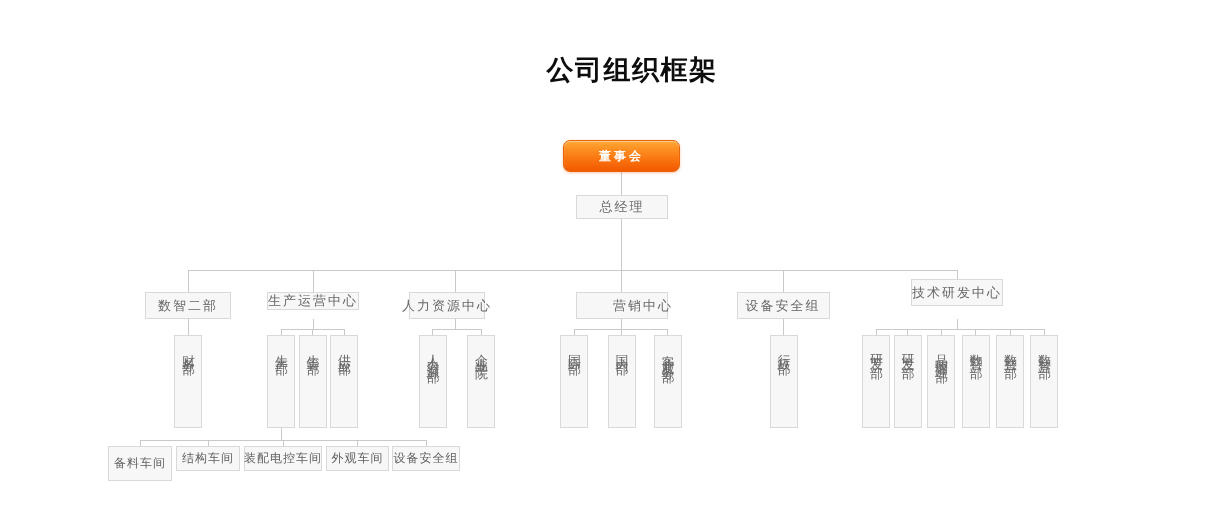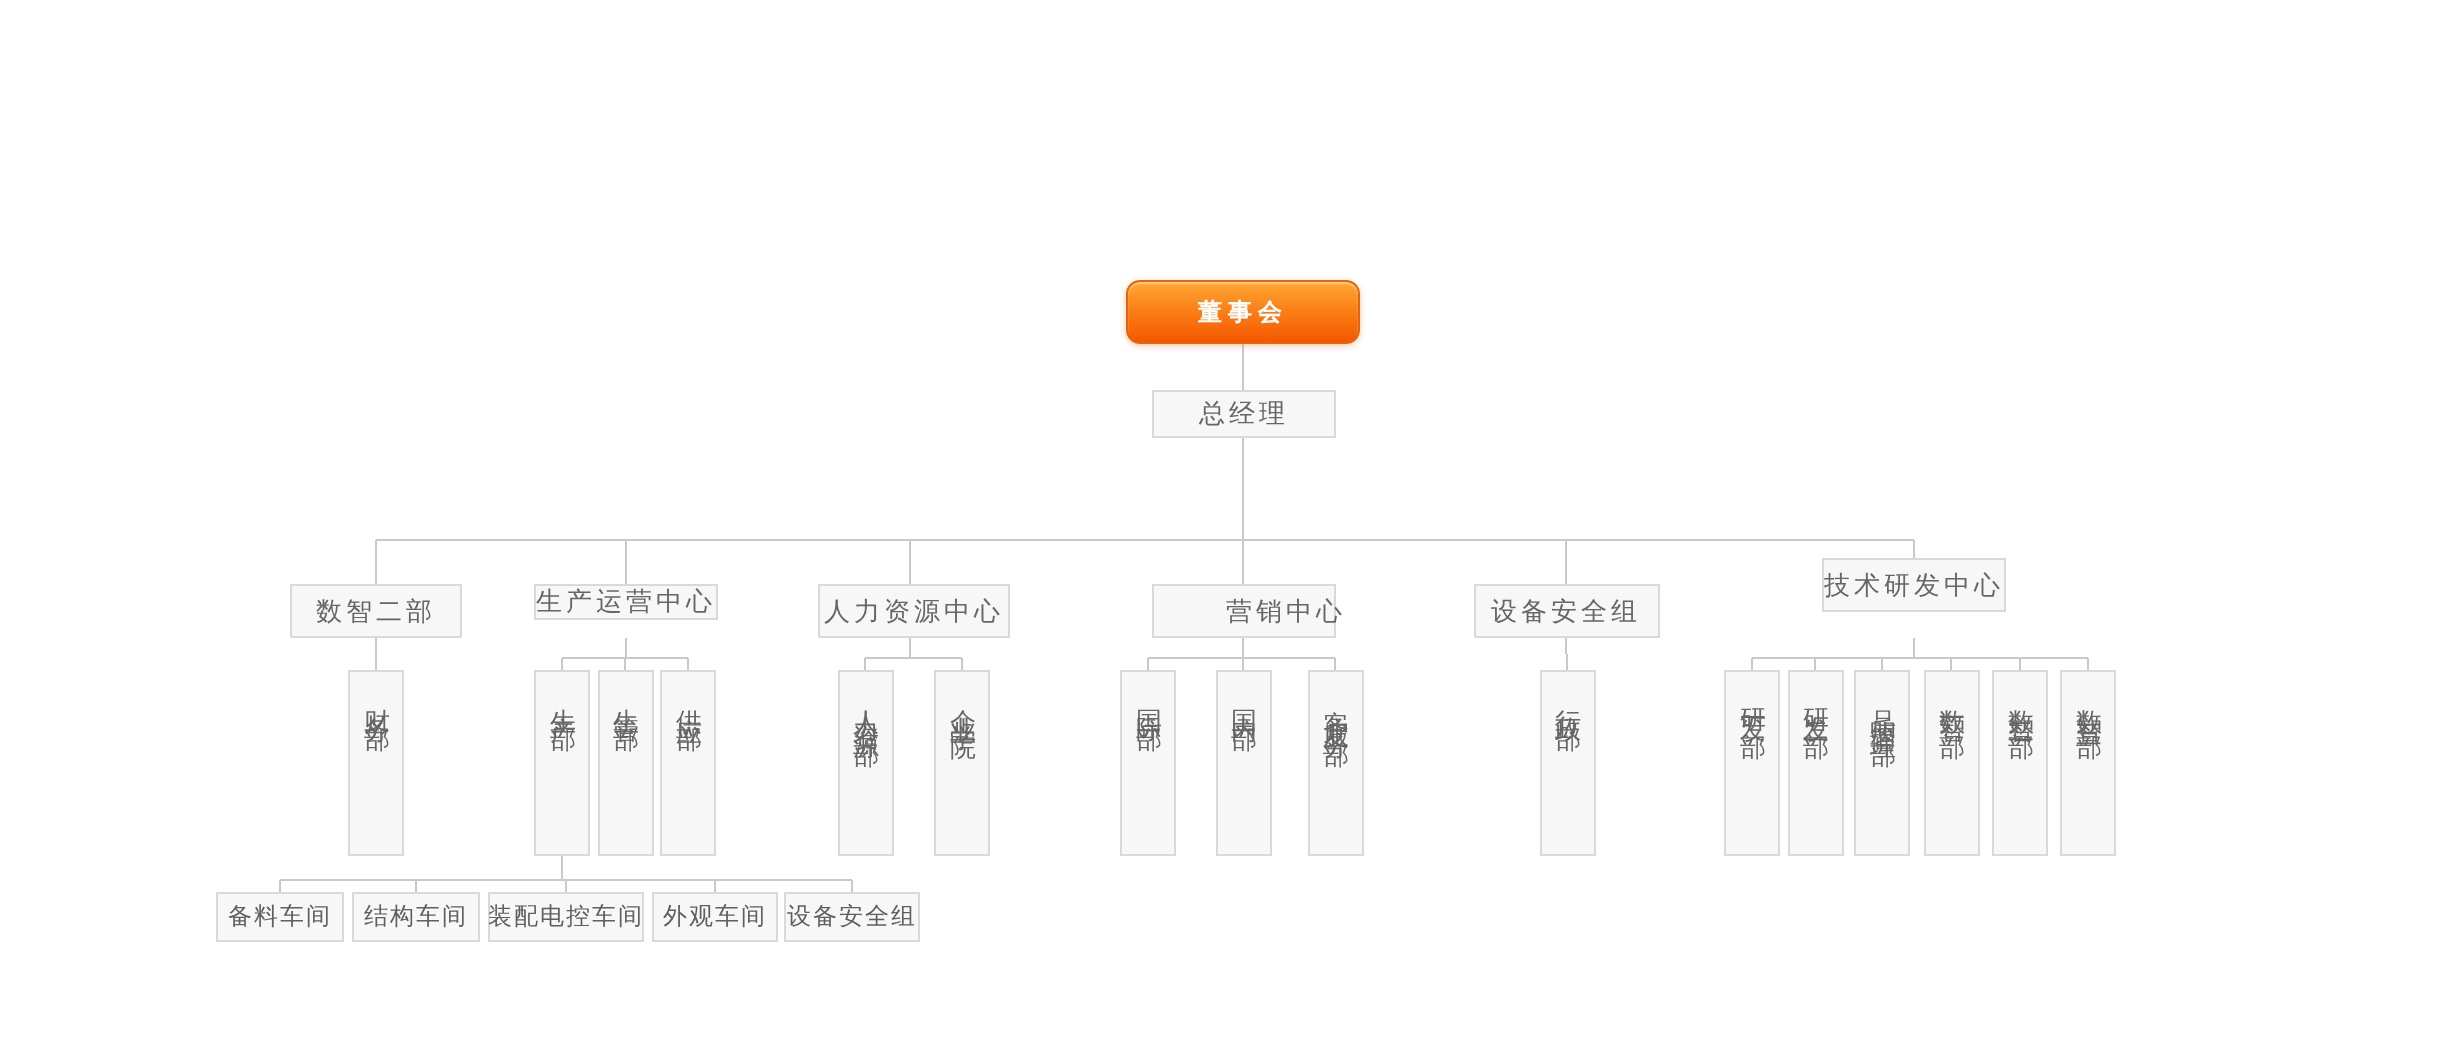--- a/index.html
+++ b/index.html
@@ -92,42 +92,43 @@
       <path d="M783 270 L783 292"></path>
       <path d="M957 270 L957 292"></path>
       <path d="M188 319 L188 335"></path>
       <path d="M313 319 L313 329 M281 329 L344 329 M281 329 L281 335 M312.5 329 L312.5 335 M344 329 L344 335"></path>
       <path d="M455 319 L455 329 M432.5 329 L481 329 M432.5 329 L432.5 335 M481 329 L481 335"></path>
       <path d="M621.5 319 L621.5 329 M574 329 L667.5 329 M574 329 L574 335 M621.5 329 L621.5 335 M667.5 329 L667.5 335"></path>
       <path d="M783 319 L783.5 335"></path>
       <path d="M957 319 L957 329 M876 329 L1044 329 M876 329 L876 335 M907.5 329 L907.5 335 M941 329 L941 335 M975.5 329 L975.5 335 M1010 329 L1010 335 M1044 329 L1044 335"></path>
       <path d="M281 428 L281 440 M140 440 L426 440 M140 440 L140 446 M208 440 L208 446 M283 440 L283 446 M357.5 440 L357.5 446 M426 440 L426 446"></path>
     </svg>
+  <div class="chart-title">公司组织框架</div>
 <div class="node node-root" style="left: 563px; top: 140px; width: 117px; height: 32px;">董事会</div>
     <div class="node node-h" style="left: 576px; top: 195px; width: 92px; height: 24px;">总经理</div>
     <div class="node node-h" style="left: 145px; top: 292px; width: 86px; height: 27px;">数智二部</div>
     <div class="node node-h" style="left: 267px; top: 292px; width: 92px; height: 18px;">生产运营中心</div>
-    <div class="node node-h" style="left: 409px; top: 292px; width: 96px; height: 27px;">人力资源中心</div>
+    <div class="node node-h" style="left: 409px; top: 292px; width: 76px; height: 27px;">人力资源中心</div>
     <div class="node node-h" style="left: 575.5px; top: 292px; width: 92px; height: 27px; padding-left: 43px;">营销中心</div>
     <div class="node node-h" style="left: 736.5px; top: 292px; width: 93px; height: 27px;">设备安全组</div>
     <div class="node node-h" style="left: 911px; top: 279px; width: 92px; height: 27px;">技术研发中心</div>
     <div class="node node-v" style="left: 174px; top: 335px; width: 28px; height: 93px;">财务部</div>
     <div class="node node-v" style="left: 267px; top: 335px; width: 28px; height: 93px;">生产部</div>
     <div class="node node-v" style="left: 298.5px; top: 335px; width: 28px; height: 93px;">生管部</div>
     <div class="node node-v" style="left: 330px; top: 335px; width: 28px; height: 93px;">供应部</div>
     <div class="node node-v" style="left: 418.5px; top: 335px; width: 28px; height: 93px;">人力资源部</div>
     <div class="node node-v" style="left: 467px; top: 335px; width: 28px; height: 93px;">企业学院</div>
     <div class="node node-v" style="left: 560px; top: 335px; width: 28px; height: 93px;">国际部</div>
     <div class="node node-v" style="left: 607.5px; top: 335px; width: 28px; height: 93px;">国内部</div>
     <div class="node node-v" style="left: 653.5px; top: 335px; width: 28px; height: 93px;">客户服务部</div>
     <div class="node node-v" style="left: 769.5px; top: 335px; width: 28px; height: 93px;">行政部</div>
     <div class="node node-v" style="left: 862px; top: 335px; width: 28px; height: 93px;">研发一部</div>
     <div class="node node-v" style="left: 893.5px; top: 335px; width: 28px; height: 93px;">研发二部</div>
     <div class="node node-v" style="left: 927px; top: 335px; width: 28px; height: 93px;">品质管理部</div>
     <div class="node node-v" style="left: 961.5px; top: 335px; width: 28px; height: 93px;">数智一部</div>
     <div class="node node-v" style="left: 996px; top: 335px; width: 28px; height: 93px;">数智二部</div>
     <div class="node node-v" style="left: 1030px; top: 335px; width: 28px; height: 93px;">数智三部</div>
-    <div class="node node-s" style="left: 108px; top: 446px; width: 64px; height: 25px;">备料车间</div>
+    <div class="node node-s" style="left: 108px; top: 446px; width: 64px; height: 35px;">备料车间</div>
     <div class="node node-s" style="left: 176px; top: 446px; width: 64px; height: 25px;">结构车间</div>
     <div class="node node-s" style="left: 244px; top: 446px; width: 78px; height: 25px;">装配电控车间</div>
     <div class="node node-s" style="left: 326px; top: 446px; width: 63px; height: 25px; font-family: Liberation Mono, monospace;">外观车间</div>
     <div class="node node-s" style="left: 392px; top: 446px; width: 68px; height: 25px;">设备安全组</div>
   </div>
 
 </body></html>

